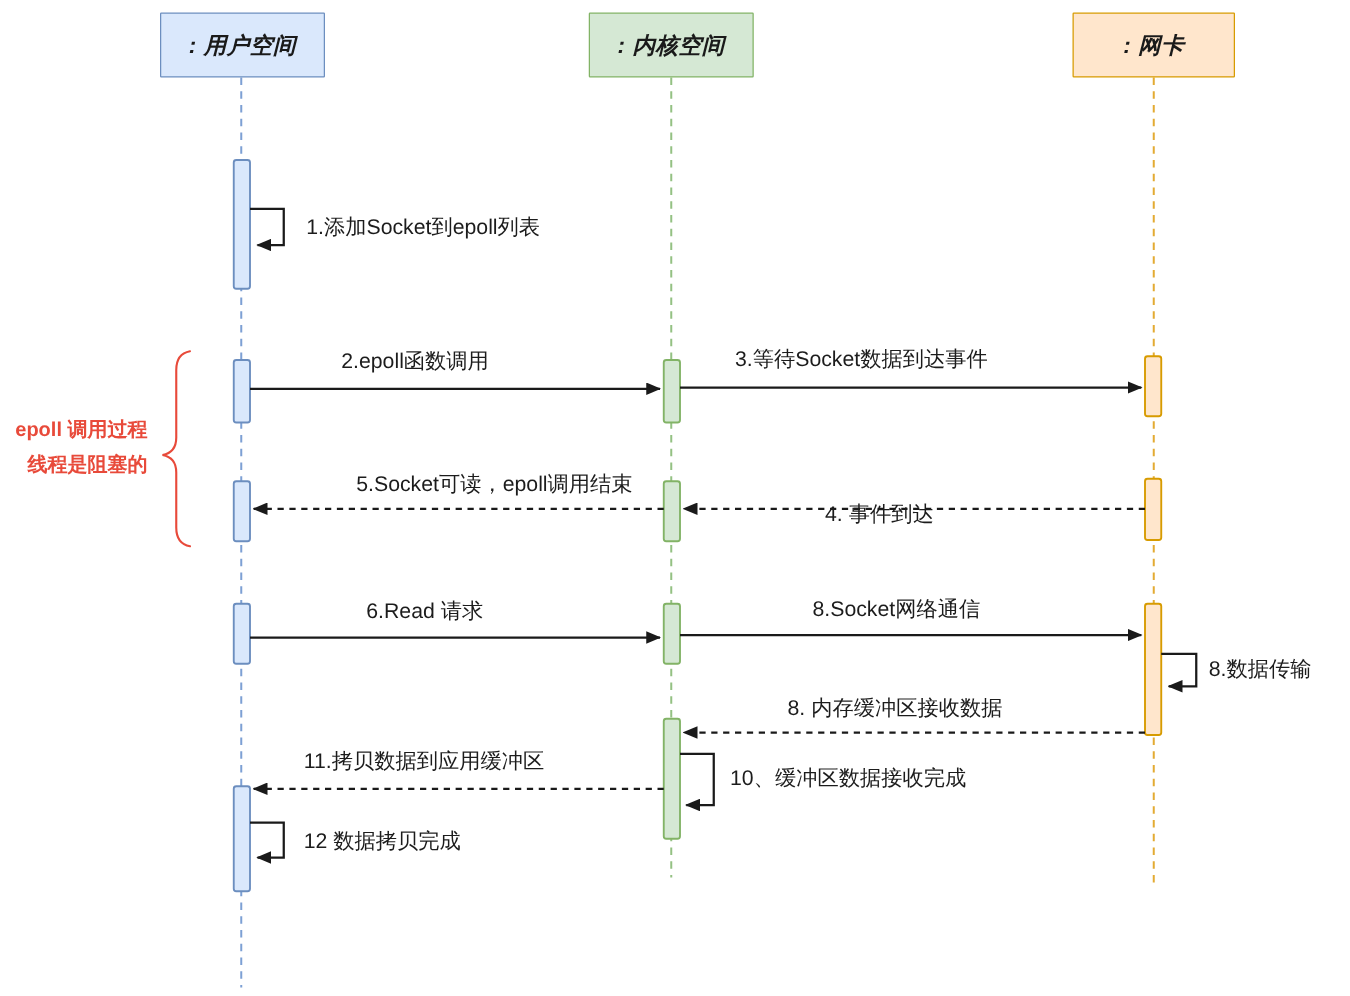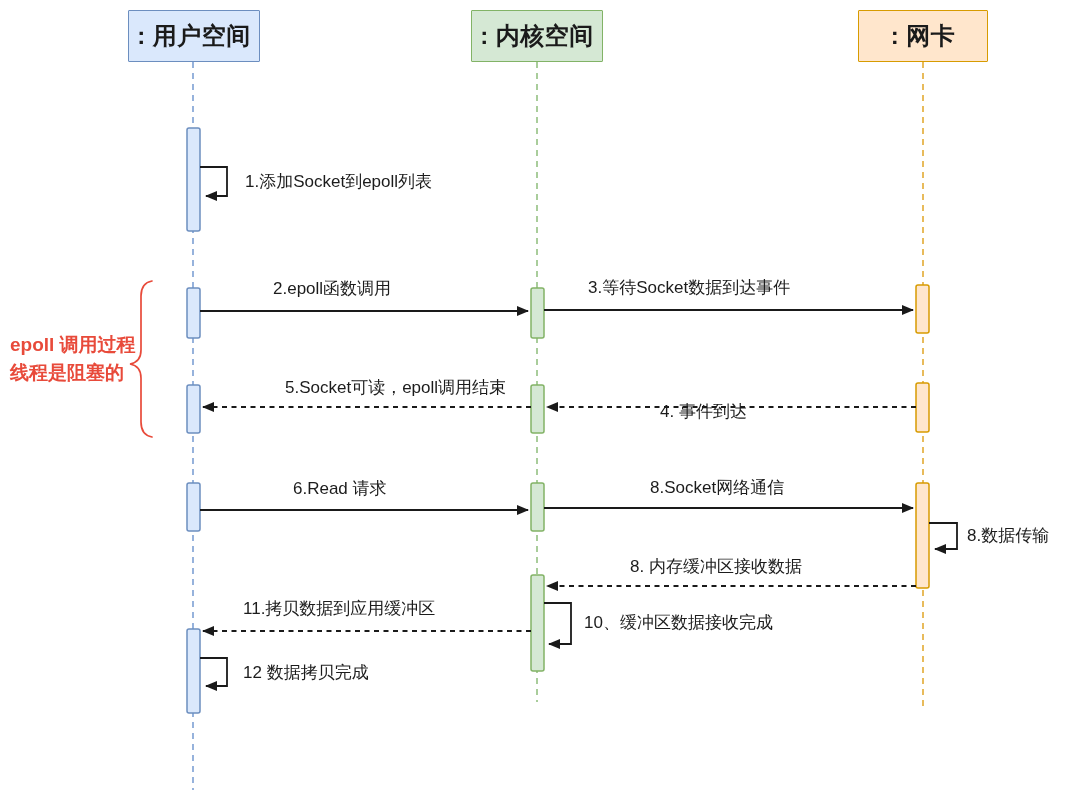--- a/index.html
+++ b/index.html
@@ -4,32 +4,32 @@
 <style>
   html,body{margin:0;padding:0;background:#ffffff;}
   #canvas{
     position:relative;width:1080px;height:797px;background:#ffffff;overflow:hidden;
     font-family:"Liberation Sans","DejaVu Sans",sans-serif;color:#1a1a1a;
   }
   #overlay{position:absolute;left:0;top:0;width:1080px;height:797px;}
   .actor{
     position:absolute;top:10px;height:52px;box-sizing:border-box;
     display:flex;align-items:center;justify-content:center;
-    font-size:24px;font-weight:600;letter-spacing:0.5px;
-    border:1.5px solid;border-radius:1px;
+    font-size:18px;font-weight:600;letter-spacing:0.5px;
+    border:1.5px solid;border-radius:1px;font-style:italic;
   }
   .actor-user{left:128px;width:132px;background:var(--user-fill);border-color:var(--user-stroke);}
   .actor-kernel{left:471px;width:132px;background:var(--kernel-fill);border-color:var(--kernel-stroke);}
   .actor-nic{left:858px;width:130px;background:var(--nic-fill);border-color:var(--nic-stroke);}
   .msg-label{
     position:absolute;white-space:nowrap;font-size:17px;line-height:22px;color:#1c1c1c;
   }
   .annotation{
     position:absolute;left:10px;top:331px;width:108px;text-align:right;
-    color:var(--annotation-red);font-size:19px;line-height:28px;font-weight:600;white-space:nowrap;
+    color:var(--annotation-red);font-size:16px;line-height:28px;font-weight:600;white-space:nowrap;
   }
   
   .lifeline-user{stroke:var(--user-line);}
   .lifeline-kernel{stroke:var(--kernel-line);}
   .lifeline-nic{stroke:var(--nic-line);}
   .lifeline{stroke-width:1.6;fill:none;stroke-dasharray:6 5;}
   .bar{stroke-width:1.5;rx:2;}
   .bar-user{fill:var(--user-fill);stroke:var(--user-stroke);}
   .bar-kernel{fill:var(--kernel-fill);stroke:var(--kernel-stroke);}
   .bar-nic{fill:var(--nic-fill);stroke:var(--nic-stroke);}

